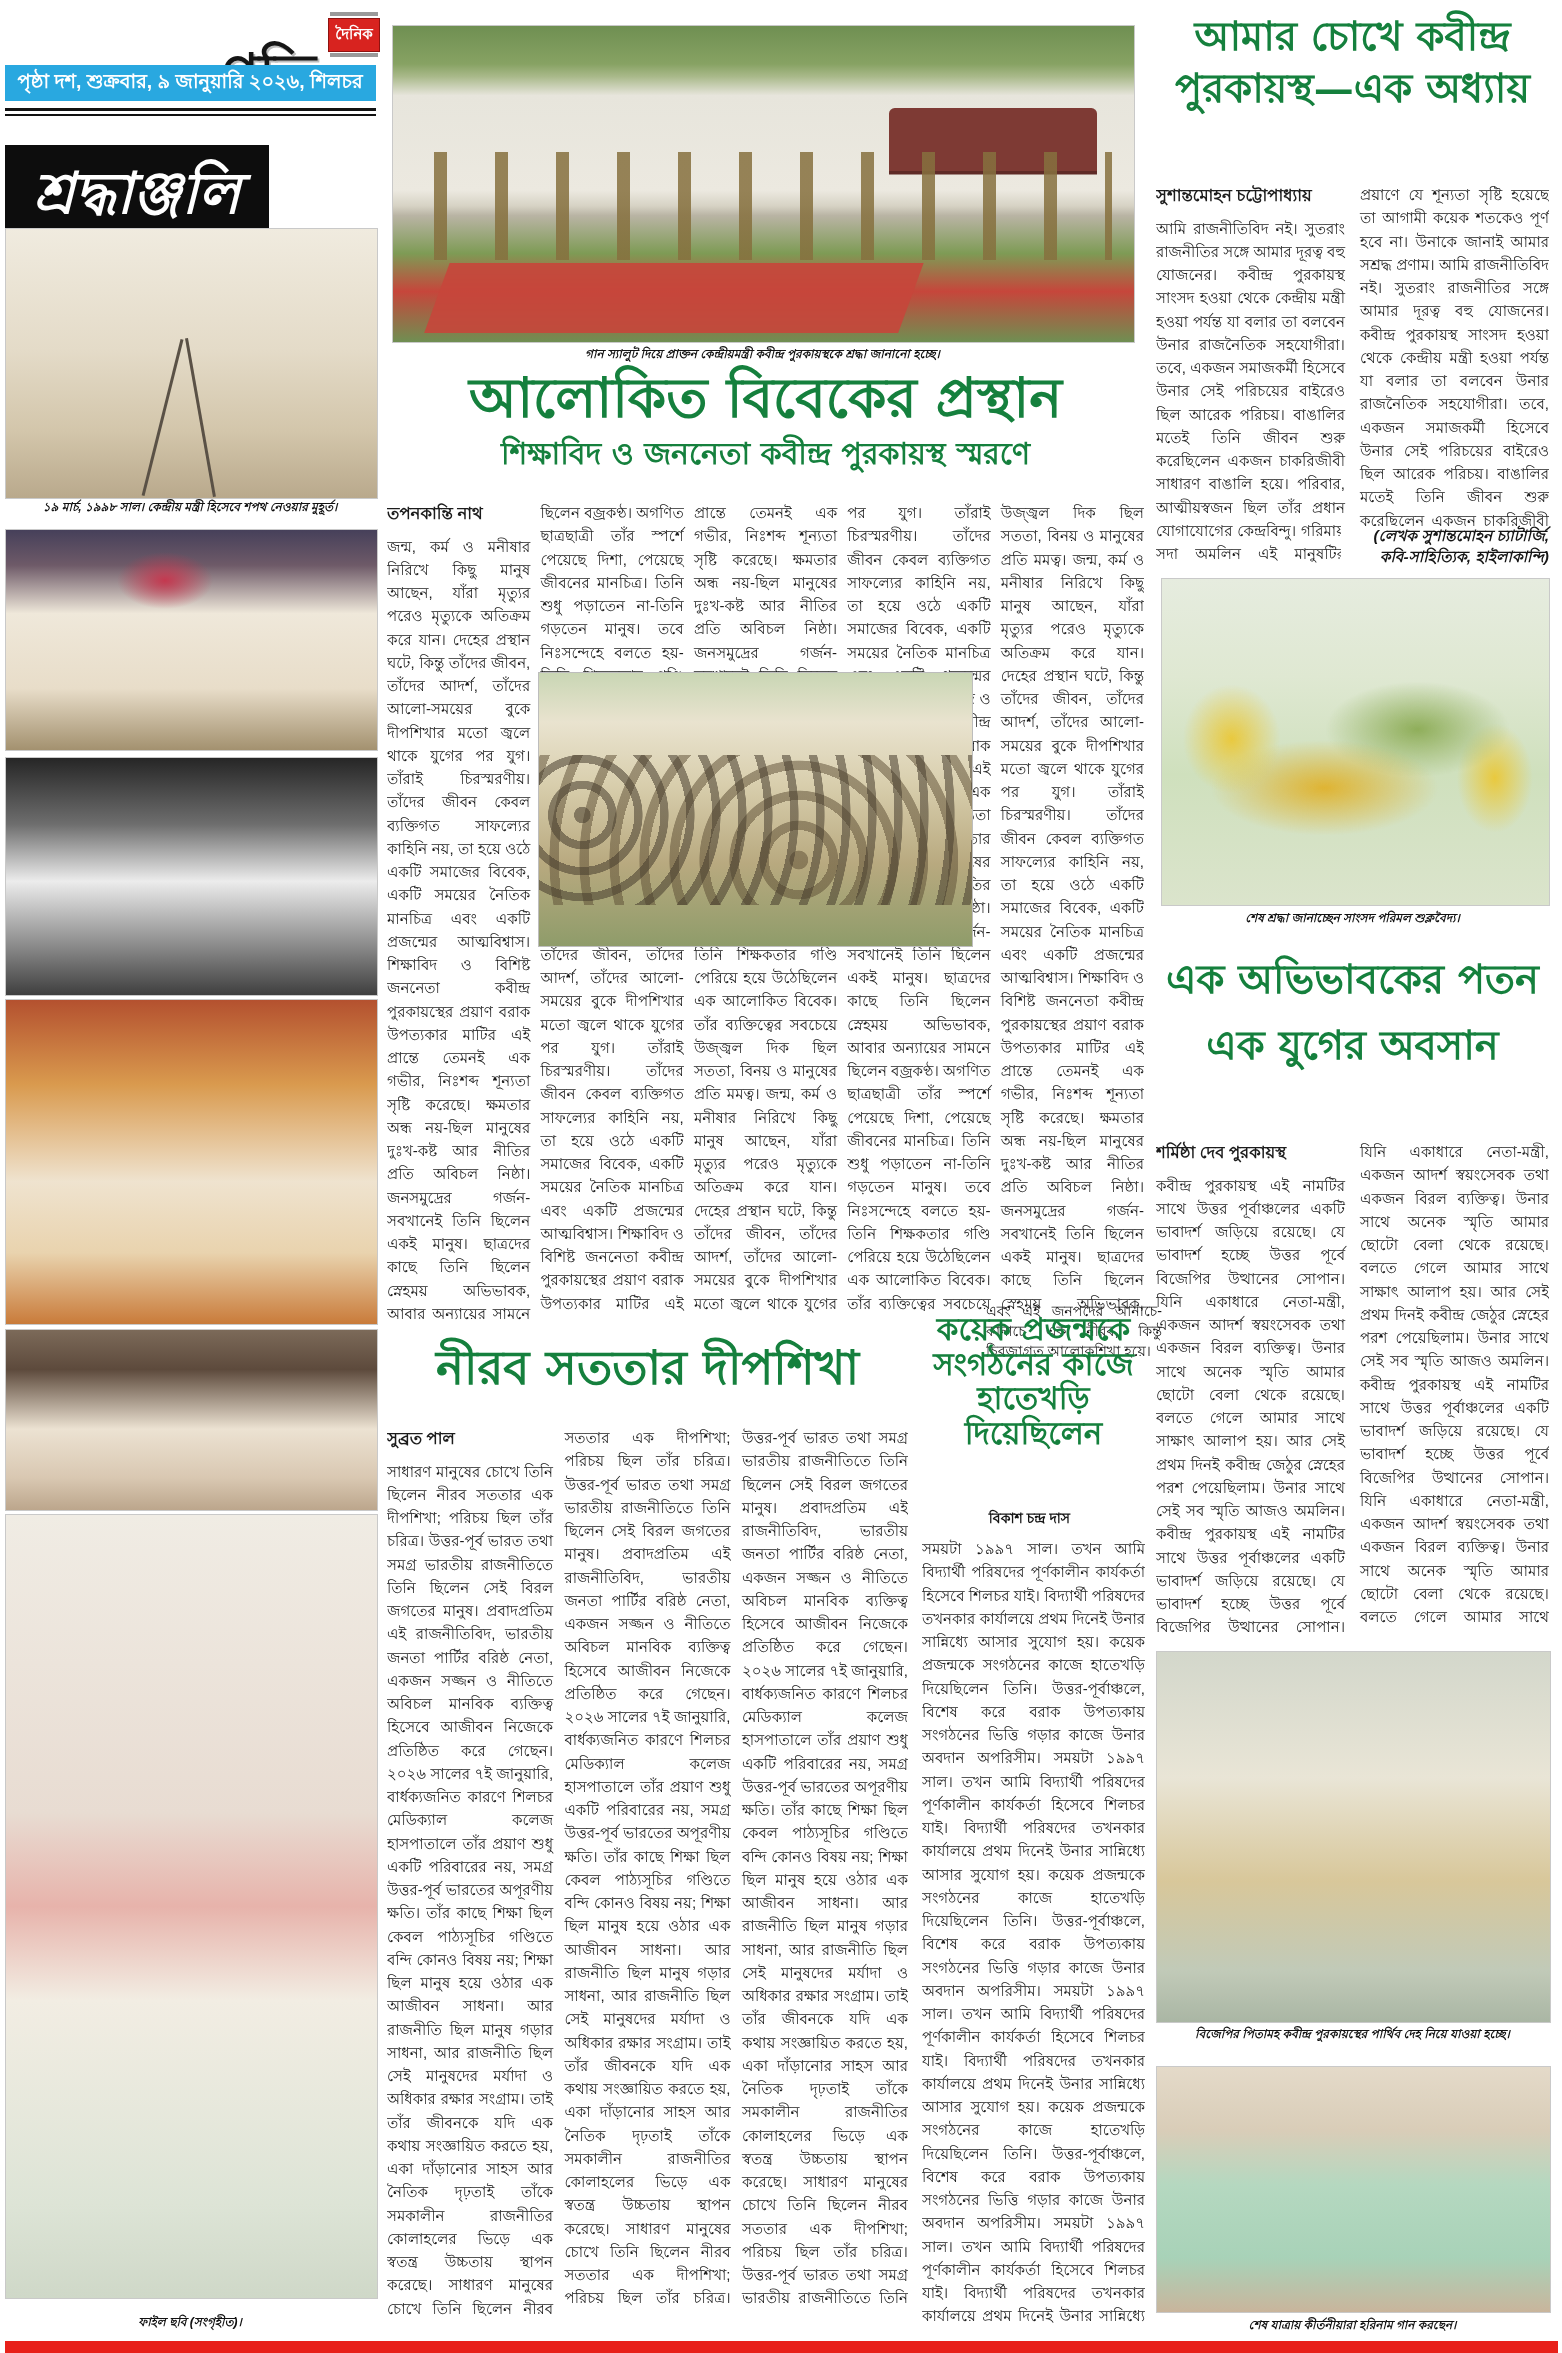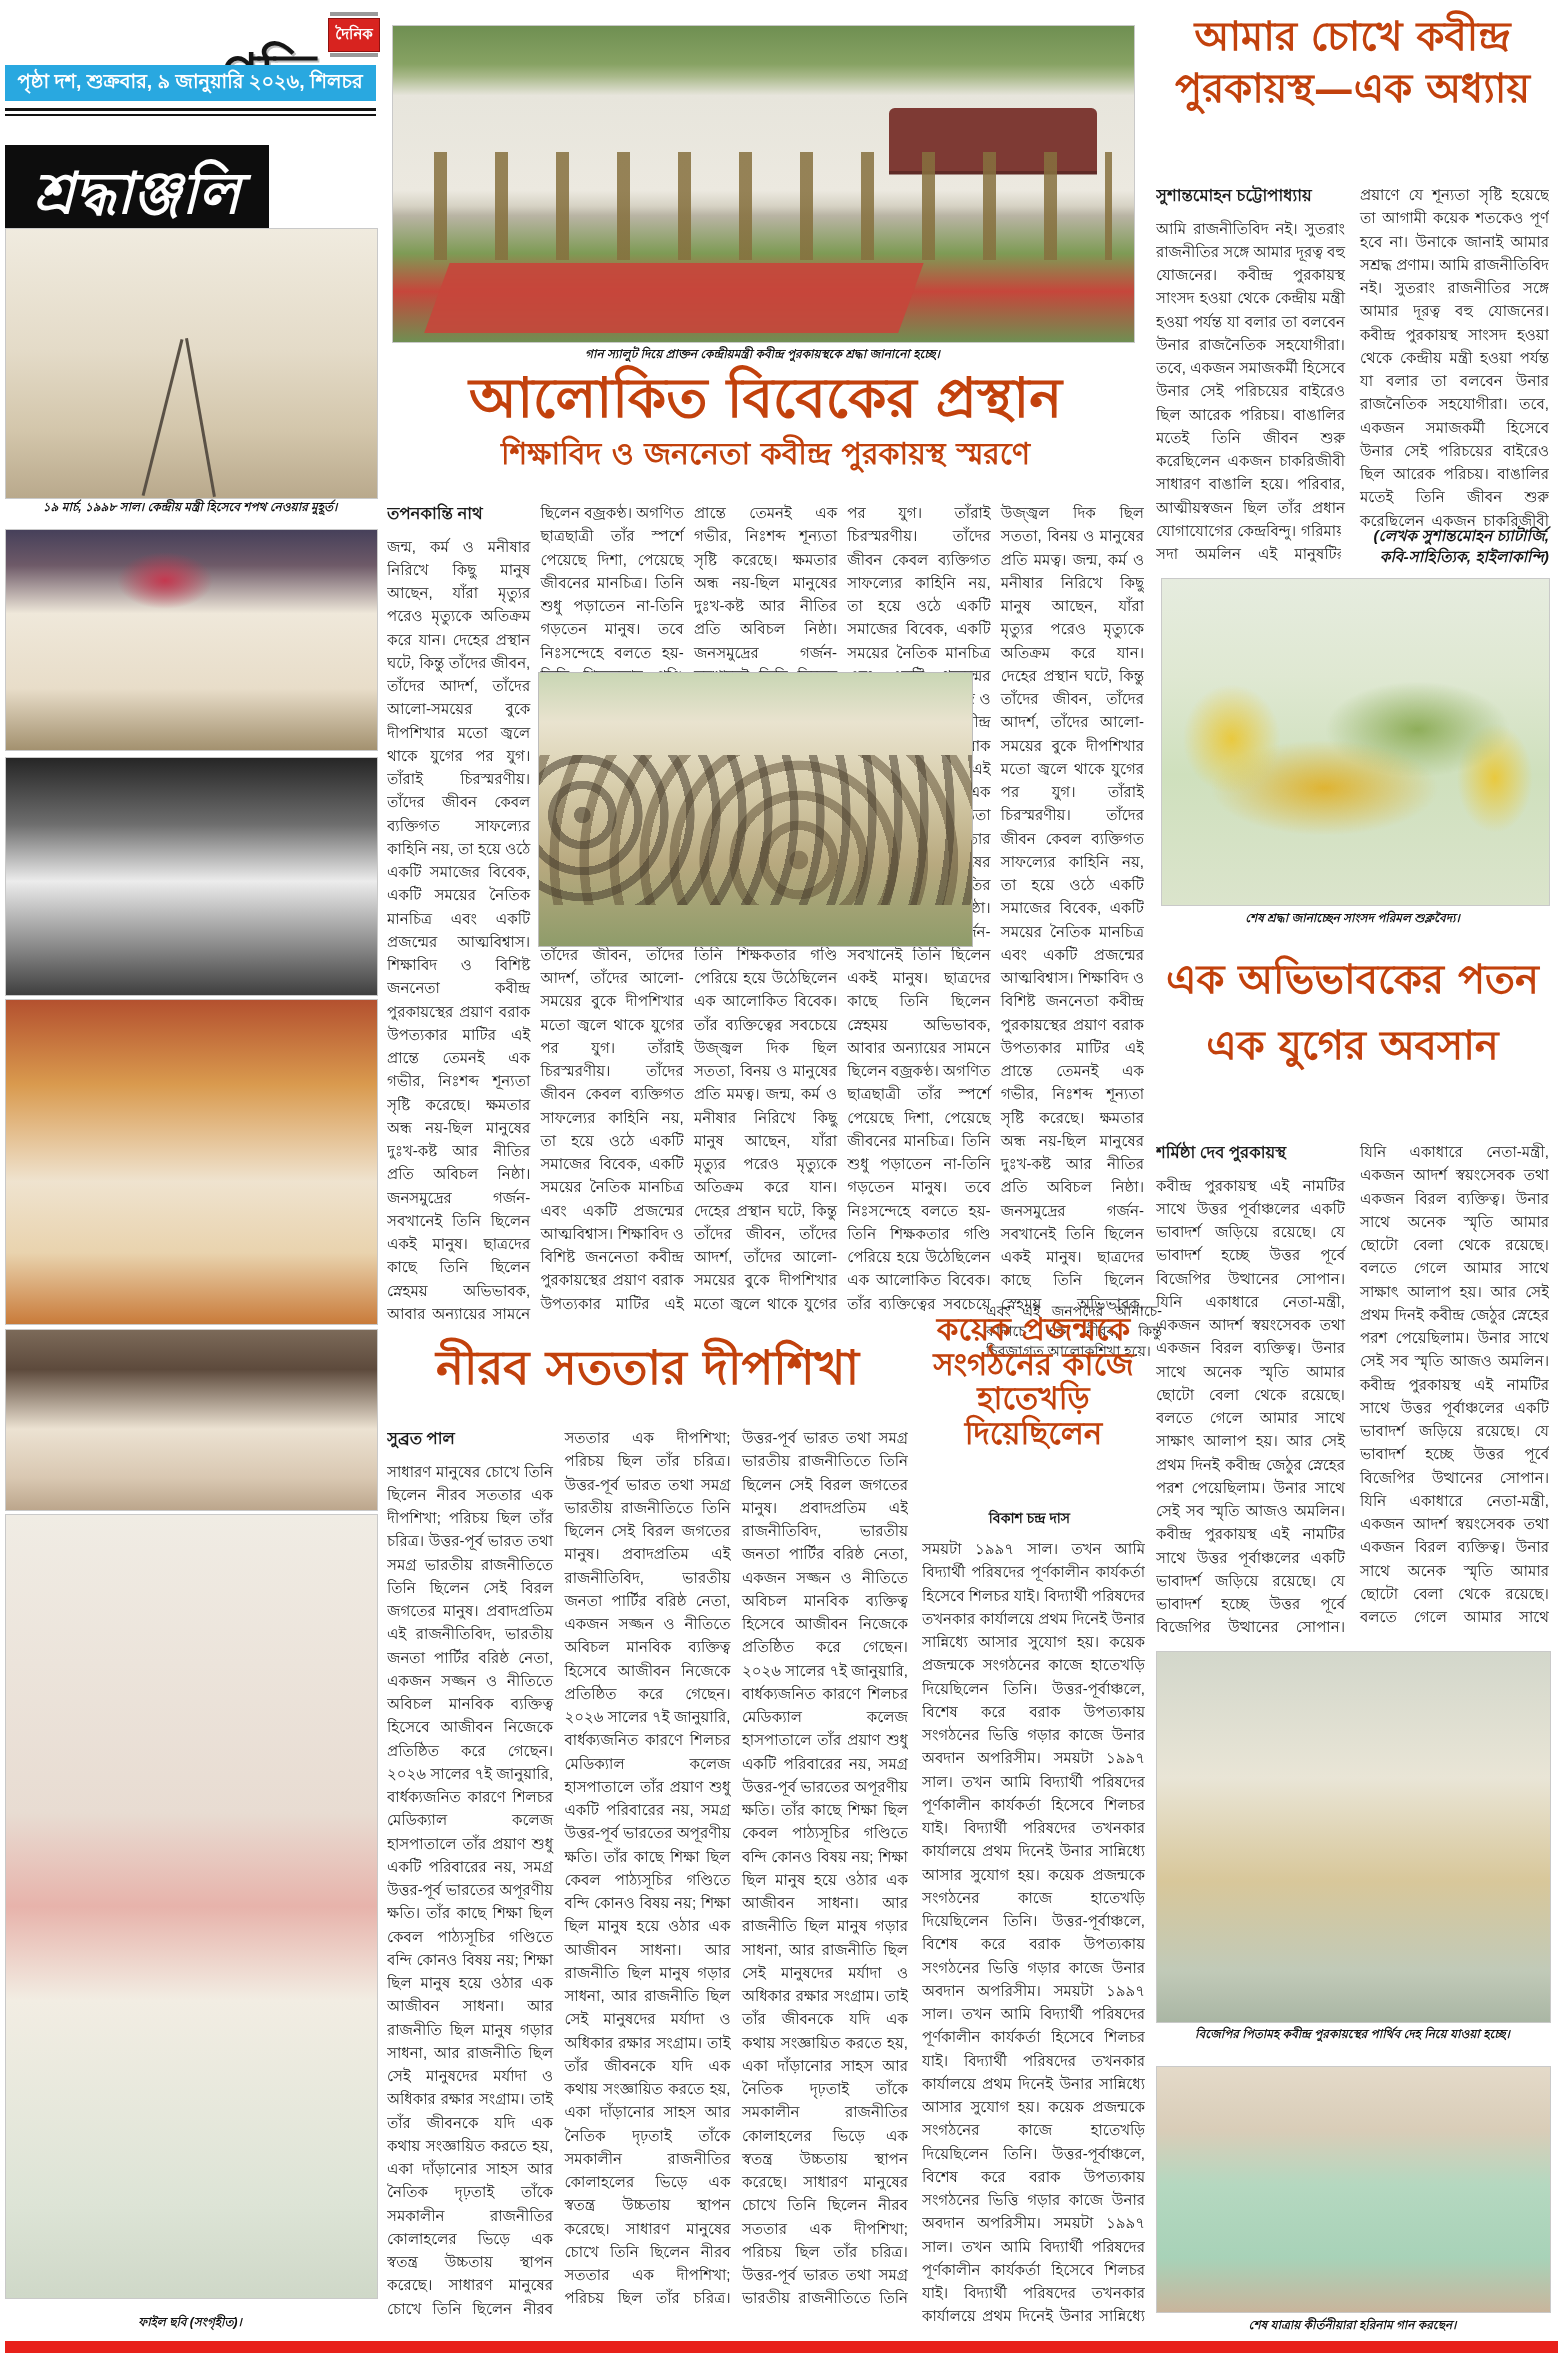--- a/index.html
+++ b/index.html
@@ -55,21 +55,21 @@
   .marigold{position:absolute;left:0;top:25%;width:100%;height:60%;
     background:radial-gradient(closest-side at 18% 40%,#e9c93e,transparent 70%),
                radial-gradient(closest-side at 42% 65%,#dfb433,transparent 70%),
                radial-gradient(closest-side at 66% 35%,#8fae5a,transparent 70%),
                radial-gradient(closest-side at 86% 60%,#e9c93e,transparent 70%);}
   #photo-cortege{left:1156px;top:1651px;width:393px;height:370px;
     background:linear-gradient(180deg,#d3d7cb 0%,#e9e5d6 34%,#d8c79a 62%,#c1cab8 86%,#aab6a4 100%);}
   #photo-kirtan{left:1156px;top:2066px;width:393px;height:245px;
     background:linear-gradient(180deg,#e4dac9 0%,#d9cdb8 26%,#b5d8c0 48%,#a8d2b8 78%,#c9b59c 100%);}
   
-  .headline{font-weight:bold;color:#c2410c;text-align:center;font-family:"DejaVu Serif", serif;}
+  .headline{font-weight:bold;color:#15803d;text-align:center;font-family:"DejaVu Serif", serif;}
   #h1{left:387px;top:369px;width:757px;font-size:55px;line-height:1.05;}
   #sub1{left:387px;top:437px;width:757px;font-size:30px;line-height:1.1;}
   #h2{left:387px;top:1343px;width:521px;font-size:47px;line-height:1.05;}
   #h3{left:922px;top:1300px;width:223px;font-size:31px;line-height:1.12;margin-top:12px;}
   #hr1{left:1156px;top:10.2px;width:393px;font-size:40px;line-height:1.3;}
   #hr2{left:1156px;top:946px;width:393px;font-size:40px;line-height:1.65;}
   .bodytxt{font-size:15px;line-height:1.55;text-align:justify;color:#1c1c1c;overflow:hidden;}
   .byl{display:block;font-weight:bold;font-size:16.5px;margin-bottom:8px;}
   #a1-body{left:387px;top:501px;width:757px;height:832px;column-count:5;column-gap:10.2px;}
   #a2-body{left:387px;top:1426px;width:521px;height:897px;column-count:3;column-gap:11.4px;}

